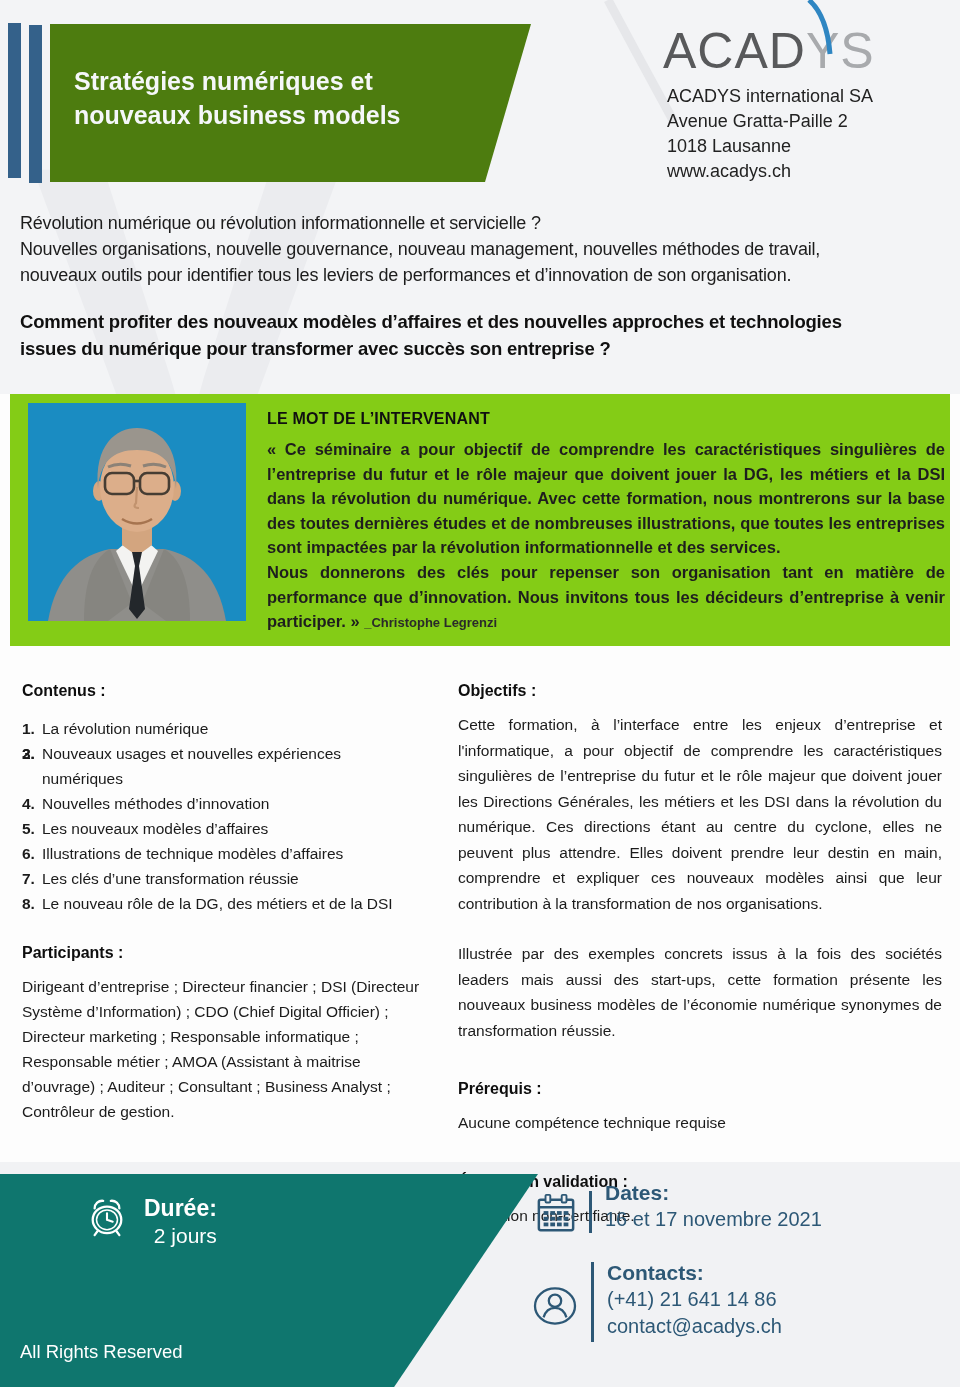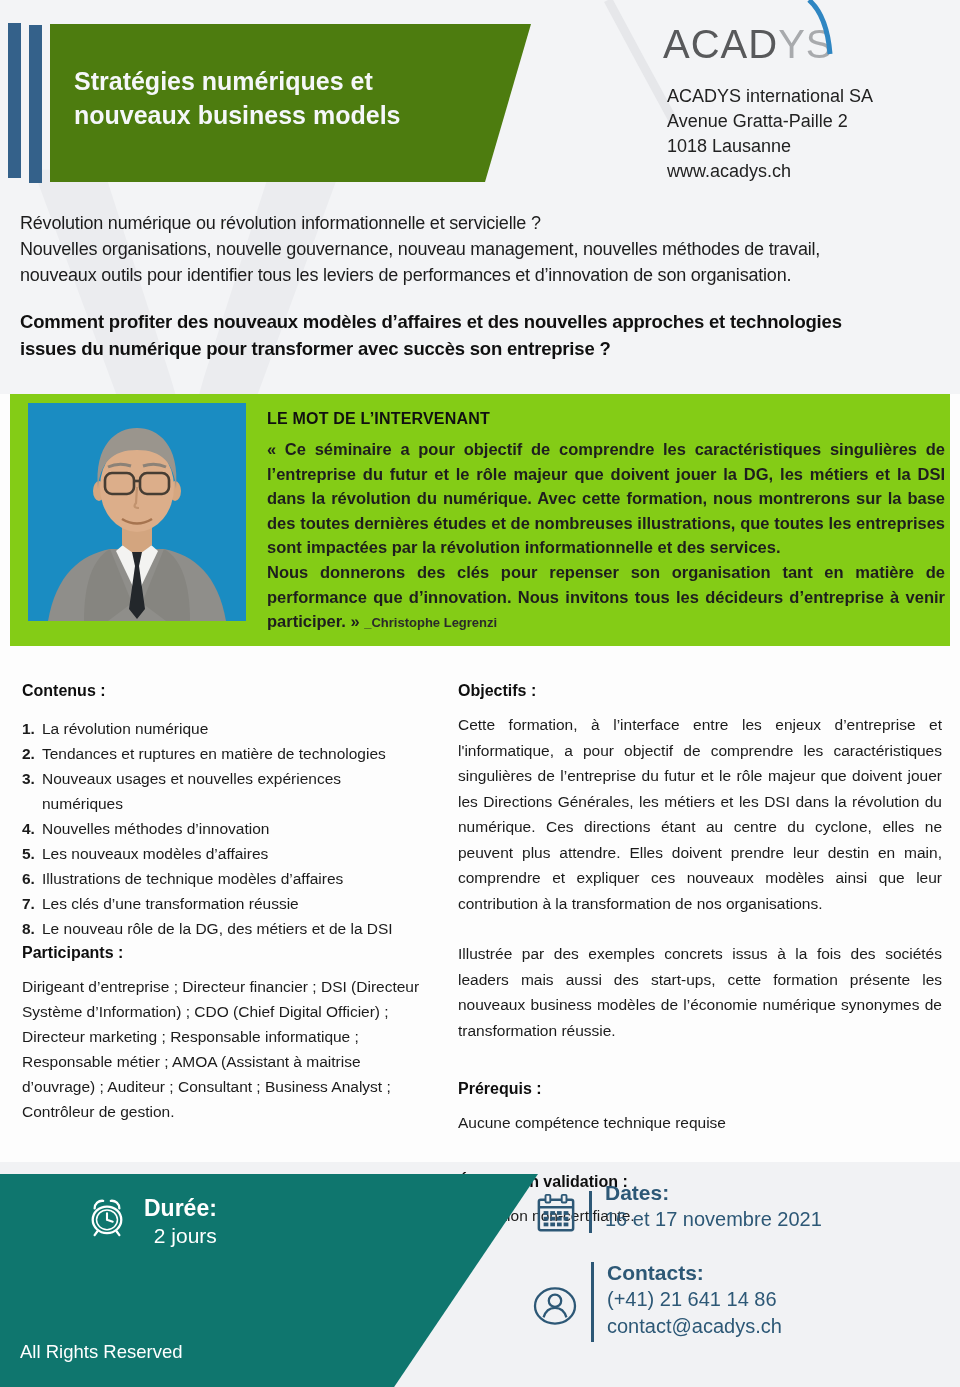--- a/index.html
+++ b/index.html
@@ -14,21 +14,21 @@
 
   
   .bar{position:absolute;background:#34618a;z-index:2;}
   .bar1{left:8px;top:23px;width:13px;height:155px;}
   .bar2{left:29px;top:25px;width:13px;height:158px;}
   .title-box{position:absolute;left:50px;top:24px;width:492px;height:158px;background:#4d7c0f;
     clip-path:polygon(0 0,481px 0,435px 100%,0 100%);color:#f5f7f9;z-index:2;}
   .title-line{margin-left:24px;font-size:25px;font-weight:bold;line-height:34px;white-space:nowrap;}
   .title-line:first-child{margin-top:40px;}
 
-  .logo{position:absolute;left:663px;top:22px;font-size:40px;letter-spacing:1px;font-weight:400;color:#58595b;z-index:2;}
+  .logo{position:absolute;left:663px;top:22px;font-size:50px;letter-spacing:1px;font-weight:400;color:#58595b;z-index:2;}
   .logo-light{color:#a8aaad;}
   .logo-swoosh{position:absolute;left:799px;top:0;z-index:3;}
   .address{position:absolute;left:667px;top:84px;font-size:18px;line-height:25px;color:#222;z-index:2;}
   .address div{white-space:nowrap;}
 
   
   .intro{position:absolute;left:20px;top:210px;width:934px;font-size:18px;line-height:26px;color:#1c1c1c;letter-spacing:-0.2px;z-index:2;}
   .intro div{white-space:nowrap;}
   .question{position:absolute;left:20px;top:308px;width:934px;font-size:18.5px;font-weight:bold;line-height:27px;color:#101010;letter-spacing:-0.2px;z-index:2;}
   .question div{white-space:nowrap;}
@@ -138,21 +138,21 @@
       <p class="quote-p">«  Ce séminaire a pour objectif de comprendre les caractéristiques singulières de l’entreprise du futur et le rôle majeur que doivent jouer la DG, les métiers et la DSI dans la révolution du numérique. Avec cette formation, nous montrerons sur la base des toutes dernières études et de nombreuses illustrations, que toutes les entreprises sont impactées par la révolution informationnelle et des services.</p>
       <p class="quote-p"><span>Nous donnerons des clés pour repenser son organisation tant en matière de performance que d’innovation. Nous invitons tous les décideurs d’entreprise à venir participer. »</span>
         <span class="attribution">_Christophe Legrenzi</span></p>
     </div>
   </div>
 
   <div class="col-left">
     <div class="sec-heading">Contenus :</div>
     <ul class="contenus-list">
       <li><span class="num">1.</span><span>La révolution numérique</span></li>
-      <li><span class="num">2.</span><span>Tendances et ruptures en matière de technologies</span></li>
+      <li><span class="num">2.</span></li>
       <li><span class="num">3.</span><span>Nouveaux usages et nouvelles expériences</span><div>numériques</div></li>
       <li><span class="num">4.</span><span>Nouvelles méthodes d’innovation</span></li>
       <li><span class="num">5.</span><span>Les nouveaux modèles d’affaires</span></li>
       <li><span class="num">6.</span><span>Illustrations de technique modèles d’affaires</span></li>
       <li><span class="num">7.</span><span>Les clés d’une transformation réussie</span></li>
       <li><span class="num">8.</span><span>Le nouveau rôle de la DG, des métiers et de la DSI</span></li>
     </ul>
   </div>
 
   <div class="participants">

